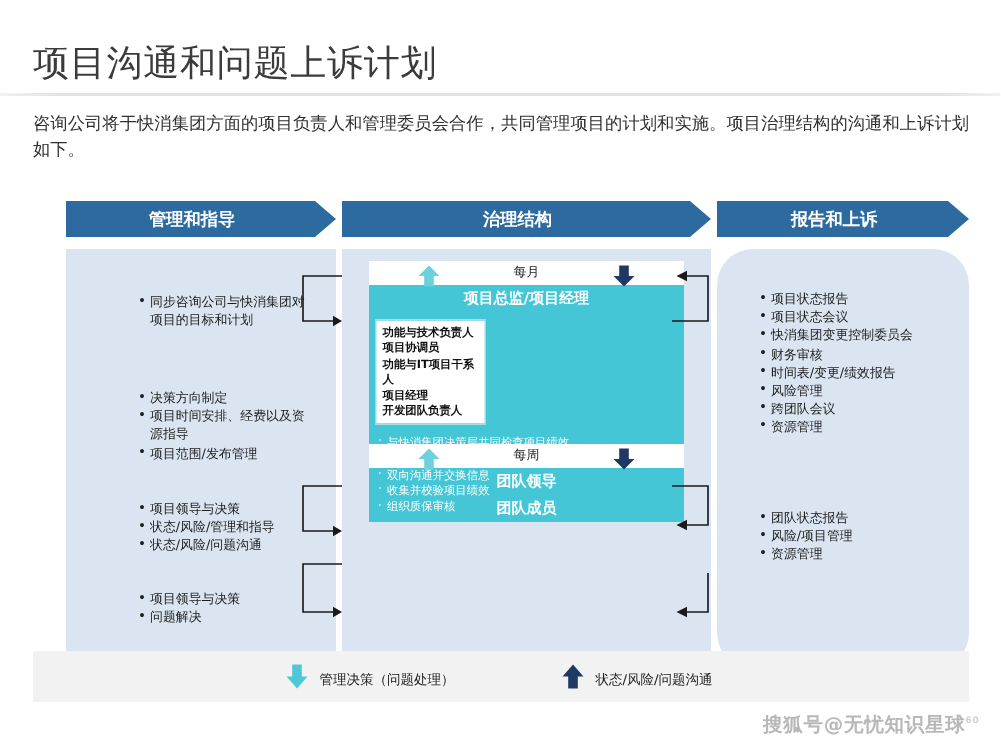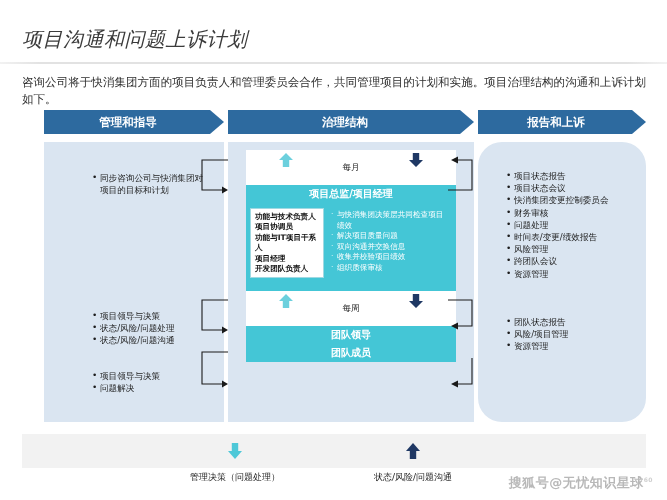--- a/index.html
+++ b/index.html
@@ -8,35 +8,34 @@
     background:#ffffff;
     font-family:"DejaVu Sans","Liberation Sans",sans-serif;
     overflow:hidden;
     position:relative;
   }
   .page{position:absolute;inset:0;}
 
   
   .title{
     position:absolute;left:22px;top:26px;
-    font-size:20px;color:#3b3b3b;letter-spacing:.5px;
+    font-size:24px;color:#3b3b3b;letter-spacing:.5px;
     white-space:nowrap;
-    font-style:italic;
   }
   .title-rule{
     position:absolute;left:0px;top:62px;width:667px;height:2px;
     background:linear-gradient(to right,#f2f2f2,#e2e2e2 6%,#e2e2e2 94%,#f2f2f2);
   }
   .intro{
     position:absolute;left:22px;top:74px;width:624px;
     font-size:11.5px;line-height:17px;color:#2f2f2f;text-align:justify;
   }
 
   
-  .diagram{position:absolute;left:22px;top:110px;width:624px;height:312px;}
+  .diagram{position:absolute;left:22px;top:134px;width:624px;height:312px;}
 
   
   .banner{
     position:absolute;top:0;height:24px;
     background:#2d6a9f;
     color:#ffffff;font-size:11.5px;font-weight:bold;
     display:flex;align-items:center;justify-content:center;
     clip-path:polygon(0 0, calc(100% - 14px) 0, 100% 50%, calc(100% - 14px) 100%, 0 100%);
   }
   .banner span{padding-right:12px;}
@@ -71,21 +70,21 @@
   .rg2{left:12px;top:158px;width:152px;}
 
   
   .mid-inner{position:absolute;left:18px;top:8px;width:210px;}
   .cbar{
     background:#44c6d6;color:#ffffff;font-size:10px;font-weight:bold;
     display:flex;align-items:center;justify-content:center;
     width:210px;box-sizing:border-box;
   }
   .gap{
-    background:#ffffff;width:210px;height:35px;position:relative;
+    background:#ffffff;width:210px;height:16px;position:relative;
     display:flex;align-items:center;justify-content:center;
   }
   .gap .lbl{font-size:8.6px;color:#1d1d1d;font-weight:normal;}
   .arr{position:absolute;top:2px;width:16px;height:16px;}
   .arr.up{left:32px;}
   .arr.down{right:32px;}
 
   .panel{
     background:#44c6d6;width:210px;box-sizing:border-box;
     display:flex;align-items:flex-start;padding:5px 4px 5px 4px;gap:5px;
@@ -102,21 +101,21 @@
 
   
   .conn{position:absolute;}
   .conn svg{display:block;}
 
   
   .legend{
     position:absolute;left:22px;top:434px;width:624px;height:34px;
     background:#f2f2f2;
   }
-  .lgitem{position:absolute;top:8px;display:flex;align-items:center;gap:7px;flex-direction:column;}
+  .lgitem{position:absolute;top:8px;display:flex;align-items:center;gap:7px;}
   .lg-a{left:168px;}
   .lg-b{left:352px;}
   .lgtxt{font-size:9px;color:#1d1d1d;}
 
   .watermark{
     position:absolute;right:14px;bottom:8px;
     font-size:13px;color:#b8b8b8;font-weight:bold;letter-spacing:.5px;
     white-space:nowrap;
   }
   .watermark sup{font-size:6px;vertical-align:super;color:#cfcfcf;}
@@ -141,24 +140,31 @@
     <div class="banner b3">
       <span>报告和上诉</span>
     </div>
 
     <div class="col col-left">
       <div class="grp lg1 bullets">
         <ul>
           <li>同步咨询公司与快消集团对项目的目标和计划</li>
         </ul>
       </div>
+      <div class="grp lg2 bullets">
+        <ul>
+          <li>决策方向制定</li>
+          <li>项目时间安排、经费以及资源指导</li>
+          <li>项目范围/发布管理</li>
+        </ul>
+      </div>
       <div class="grp lg3 bullets">
         <ul>
           <li>项目领导与决策</li>
-          <li>状态/风险/问题处理</li>
+          <li>状态/风险/管理和指导</li>
           <li>状态/风险/问题沟通</li>
         </ul>
       </div>
       <div class="grp lg4 bullets">
         <ul>
           <li>项目领导与决策</li>
           <li>问题解决</li>
         </ul>
       </div>
     </div>
@@ -178,21 +184,21 @@
             <svg width="16" height="16" viewBox="0 0 16 16">
                 <path d="M8 15 L1 8 L4.8 8 L4.8 1 L11.2 1 L11.2 8 L15 8 Z" fill="#1f3864"></path>
               </svg>
           </span>
         </div>
 
         <div class="cbar" style="height:18px;justify-content:center;">
           <span>项目总监/项目经理</span>
         </div>
 
-        <div class="panel" style="height:88px;">
+        <div class="panel" style="height:88px;flex-direction:column;">
           <div class="rolebox" style="white-space:pre-line;">功能与技术负责人
 项目协调员
 功能与IT项目干系人
 项目经理
 开发团队负责人</div>
           <div class="taskul">
             <ul>
               <li>与快消集团决策层共同检查项目绩效</li>
               <li>解决项目质量问题</li>
               <li>双向沟通并交换信息</li>
@@ -227,21 +233,20 @@
       </div>
     </div>
 
     <div class="col col-right">
       <div class="grp rg1 bullets">
         <ul>
           <li>项目状态报告</li>
           <li>项目状态会议</li>
           <li>快消集团变更控制委员会</li>
           <li>财务审核</li>
-          <li>问题处理</li>
           <li>时间表/变更/绩效报告</li>
           <li>风险管理</li>
           <li>跨团队会议</li>
           <li>资源管理</li>
         </ul>
       </div>
       <div class="grp rg2 bullets">
         <ul>
           <li>团队状态报告</li>
           <li>风险/项目管理</li>

